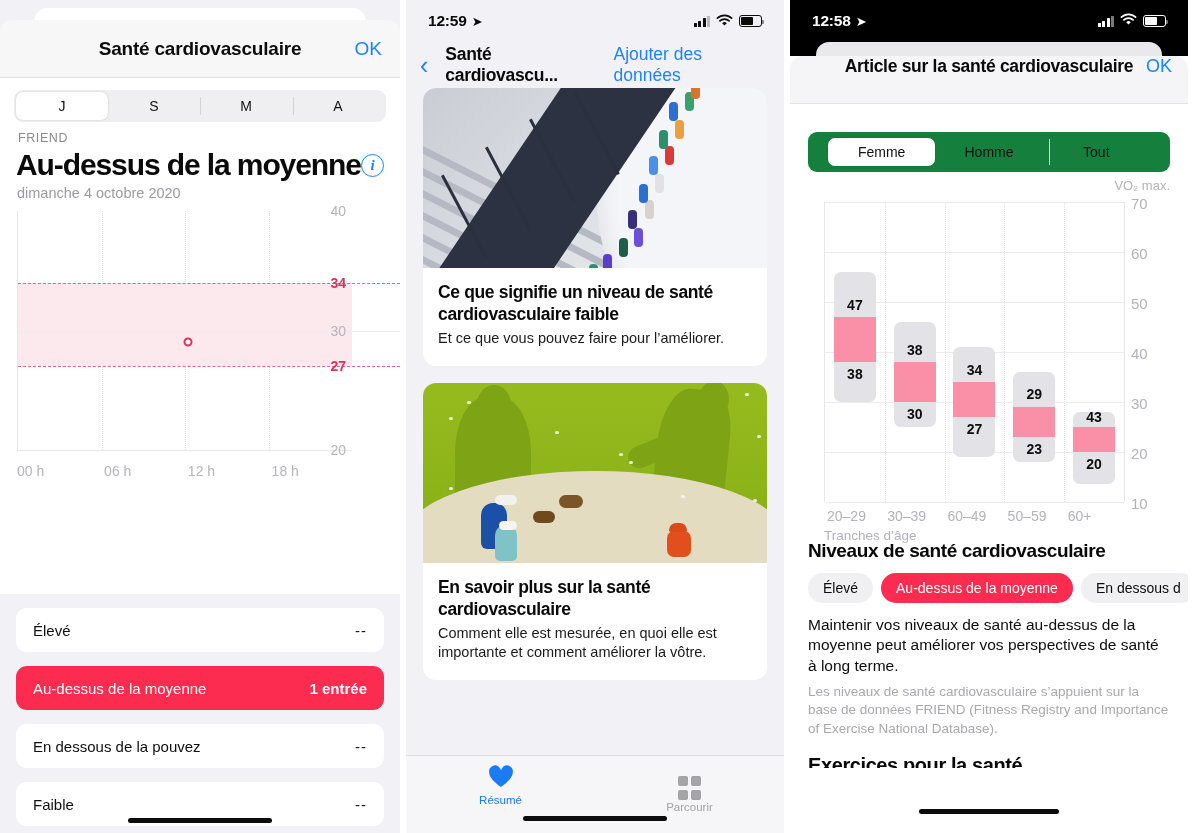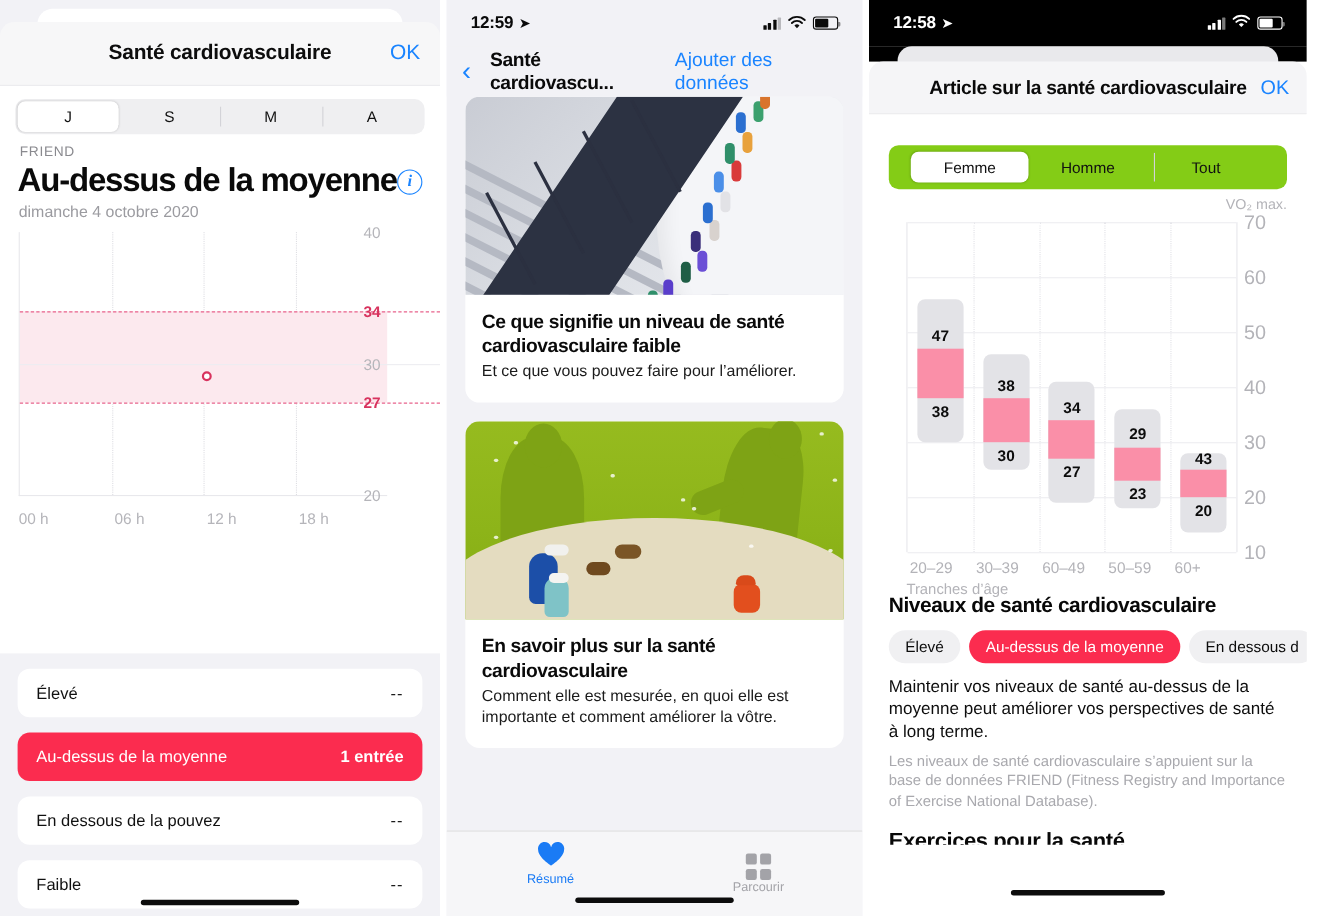--- a/index.html
+++ b/index.html
@@ -223,49 +223,49 @@
   .p3-status .batt { border-color:#ffffff; }
   .p3-status .batt span { background:#ffffff; }
   .p3-status .batt::after { background:#ffffff; }
   .p3-blackgap { height: 14px; background: #000000; position: relative; }
   .p3-behind {
     position: absolute; left: 26px; right: 26px; top: 0; height: 24px;
     background: #e9e9ec; border-radius: 13px 13px 0 0;
   }
   .p3-head {
     height: 48px; background: #f5f5f7; border-radius: 13px 13px 0 0;
-    display: flex; align-items: center; justify-content: center; position: relative;
+    display: flex; align-items: flex-start; justify-content: center; position: relative;
     border-bottom: 1px solid #e4e4e7;
   }
   .p3-head-title { font-size: 17.5px; font-weight: 700; color: #0a0a0a; letter-spacing: -.3px; }
   .p3-ok { position: absolute; right: 16px; font-size: 18px; color: #1a84ff; }
   .p3-content { padding: 14px 18px 0 18px; }
   .p3-h1 {
     font-size: 21px; font-weight: 700; color: #080808; line-height: 1.22;
     letter-spacing: -.5px;
   }
   .p3-seg {
-    margin-top: 14px; height: 32px; background: #84cc16; border-radius: 9px;
+    margin-top: 14px; height: 32px; background: #15803d; border-radius: 9px;
     display: flex; align-items: center; padding: 20px; position: relative;
   }
   .p3-seg .seg-item { font-size: 14px; }
 
   
   .p3-chartwrap { position: relative; height: 360px; margin-top: 6px; }
   .p3-vo2 {
     position: absolute; right: 0; top: 0; font-size: 13px; color: #b3b3b8;
   }
   .p3-plot {
     position: absolute; left: 16px; right: 45px; top: 24px; height: 300px;
     border-left: 1px solid #e7e7eb; border-right: 1px solid #e7e7eb;
   }
   .p3-grid { position: absolute; left: 0; right: 0; height: 0; border-top: 1px solid #ededf1; }
   .p3-gv { position: absolute; top: 0; bottom: 0; width: 0; border-left: 1.5px dotted #e2e2e7; }
   .p3-yl {
-    position: absolute; left: 100%; margin-left: 7px; font-size: 18px; color: #b3b3b8;
+    position: absolute; left: 100%; margin-left: 7px; font-size: 15px; color: #b3b3b8;
     transform: translateY(-50%); white-space: nowrap;
   }
   .p3-col { position: absolute; bottom: 0; top: 0; }
   .bar-gray {
     position: absolute; left: 50%; transform: translateX(-50%);
     width: 42px; background: #e3e3e7; border-radius: 7px;
   }
   .bar-pink {
     position: absolute; left: 50%; transform: translateX(-50%);
     width: 42px; background: #fa8fa8;

